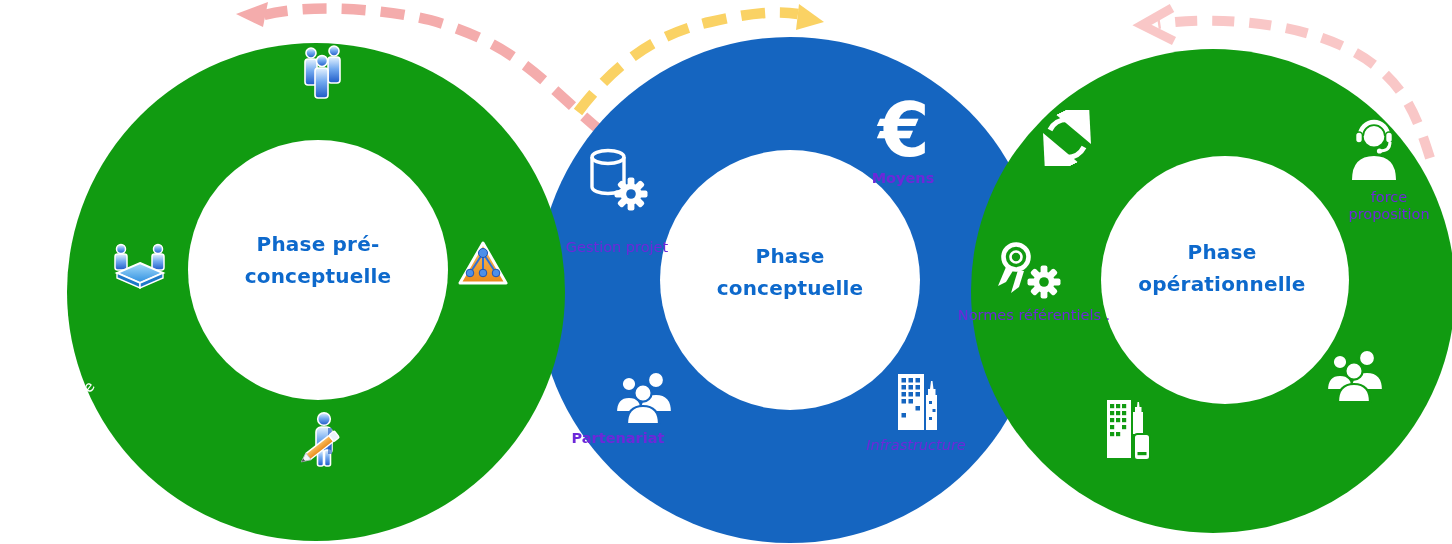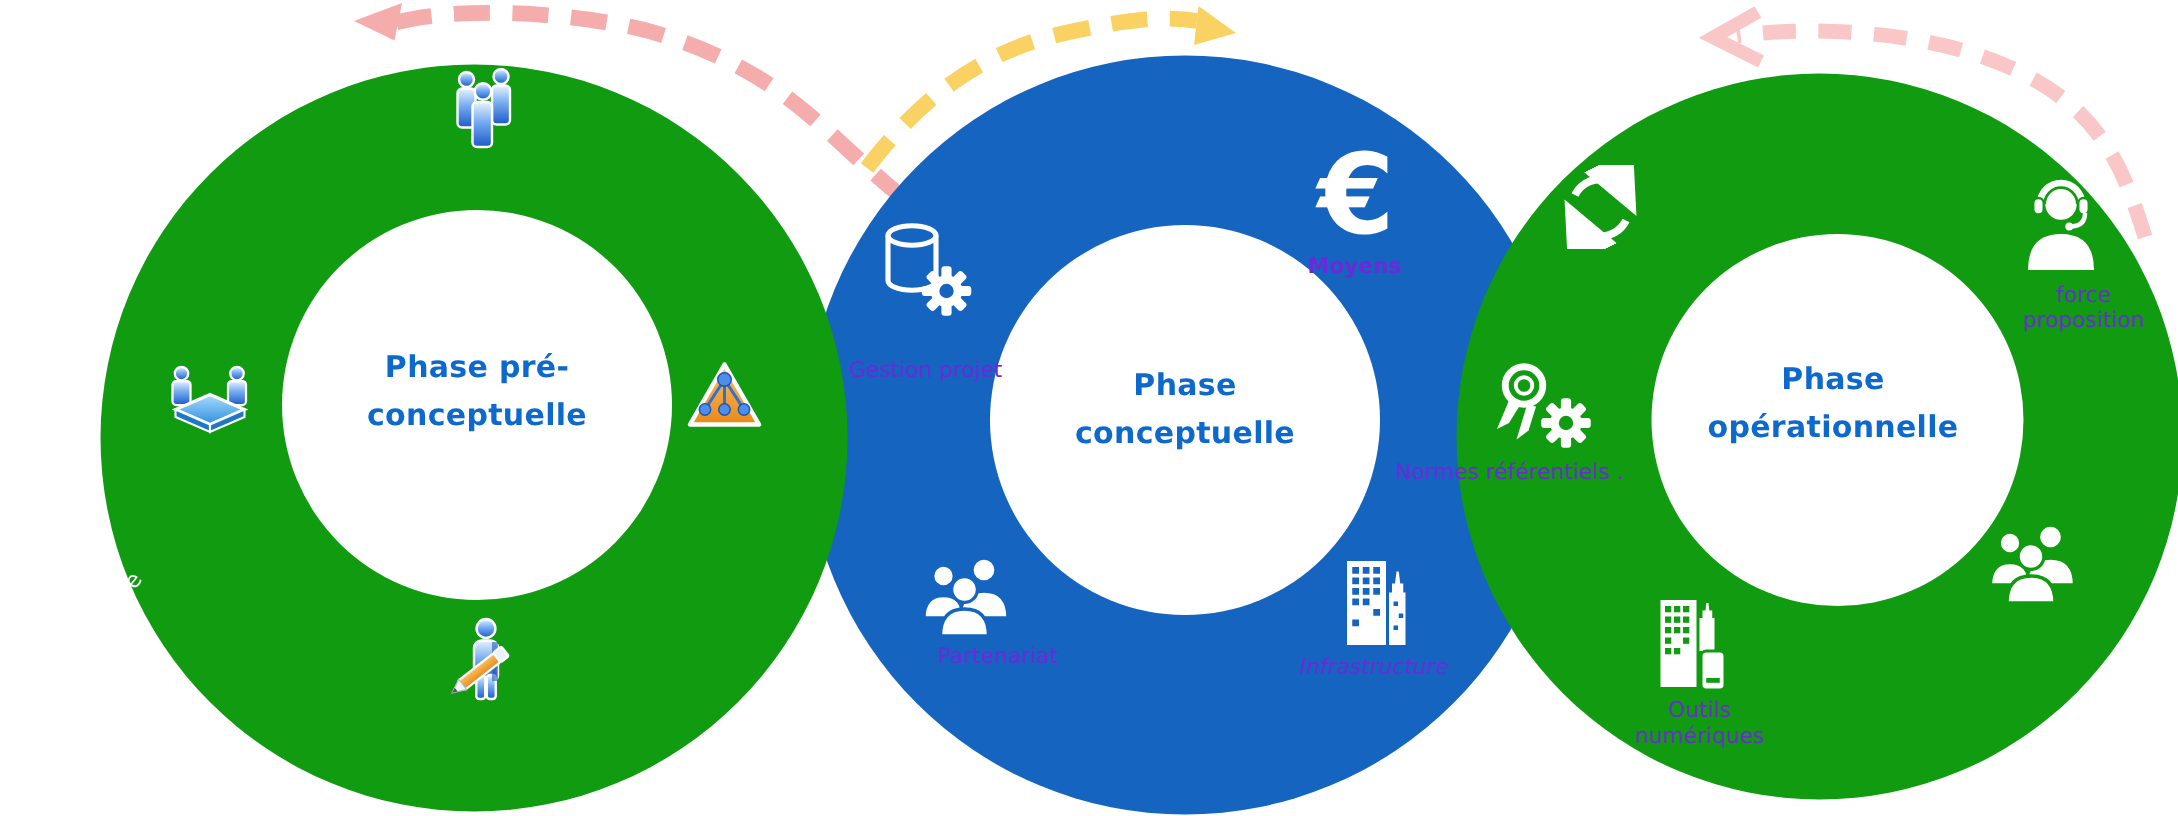--- a/index.html
+++ b/index.html
@@ -166,21 +166,21 @@
   <svg class="abs" style="left:615px;top:370px;color:#1565C0;" width="60" height="56" viewBox="0 0 60 56">
     <g fill="#FFF" stroke="currentColor" stroke-width="2.2">
       <circle cx="14" cy="14" r="7.2"></circle>
         <path d="M1 42 Q1 27 14 27 Q27 27 27 42 Z"></path>
       <circle cx="41" cy="10" r="8"></circle>
         <path d="M25 42 Q25 24 41 24 Q57 24 57 42 Z"></path>
       <circle cx="28" cy="23" r="8.6"></circle>
         <path d="M12 54 Q12 36 28 36 Q44 36 44 54 Z"></path>
     </g>
   </svg>
-  <div class="icon-label" style="left:595px;top:430px;width:140px;">Partenariat</div>
+  <div class="icon-label" style="left:548px;top:430px;width:140px;font-weight:bold;">Partenariat</div>
 
   <svg class="abs" style="left:895px;top:369px;color:#1565C0;" width="46" height="64" viewBox="0 0 46 64">
     <rect x="3" y="5" width="26" height="56" fill="#FFF"></rect>
     <g fill="currentColor">
       <rect x="6.5" y="9" width="4.5" height="4.5"></rect>
         <rect x="13.5" y="9" width="4.5" height="4.5"></rect>
         <rect x="20.5" y="9" width="4.5" height="4.5"></rect>
       <rect x="6.5" y="16" width="4.5" height="4.5"></rect>
         <rect x="13.5" y="16" width="4.5" height="4.5"></rect>
         <rect x="20.5" y="16" width="4.5" height="4.5"></rect>
@@ -219,21 +219,21 @@
   <div class="icon-label" style="left:1319px;top:189px;width:140px;">force
 proposition</div>
 
   <svg class="abs" style="left:994px;top:240px;color:#119B11;" width="70" height="66" viewBox="0 0 70 66">
     <circle cx="22" cy="17" r="12.5" fill="none" stroke="#FFF" stroke-width="4.6"></circle>
     <circle cx="22" cy="17" r="5.5" fill="none" stroke="#FFF" stroke-width="2.6"></circle>
     <polygon points="12,27 4,46 12,42 20,29" fill="#FFF"></polygon>
     <polygon points="24,30 17,53 25,47 30,31" fill="#FFF"></polygon>
     <use href="#gearg" transform="translate(50,42)"></use>
   </svg>
-  <div class="icon-label" style="left:916px;top:307px;width:180px;">Normes référentiels .</div>
+  <div class="icon-label" style="left:944px;top:307px;width:180px;">Normes référentiels .</div>
 
   <svg class="abs" style="left:1104px;top:396px;color:#119B11;" width="54" height="66" viewBox="0 0 54 66">
     <rect x="3" y="4" width="24" height="58" fill="#FFF"></rect>
     <g fill="currentColor">
       <rect x="6" y="8" width="4.2" height="4.2"></rect>
         <rect x="12" y="8" width="4.2" height="4.2"></rect>
         <rect x="18" y="8" width="4.2" height="4.2"></rect>
       <rect x="6" y="15" width="4.2" height="4.2"></rect>
         <rect x="12" y="15" width="4.2" height="4.2"></rect>
         <rect x="18" y="15" width="4.2" height="4.2"></rect>
@@ -242,22 +242,20 @@
         <rect x="18" y="22" width="4.2" height="4.2"></rect>
       <rect x="6" y="29" width="4.2" height="4.2"></rect>
         <rect x="18" y="29" width="4.2" height="4.2"></rect>
       <rect x="6" y="36" width="4.2" height="4.2"></rect>
         <rect x="12" y="36" width="4.2" height="4.2"></rect>
     </g>
     <polygon points="31,16 31,11 33,11 33.5,6 35,6 35.5,11 37.5,11 37.5,16 39,16 39,38 29,38 29,16" fill="#FFF"></polygon>
     <rect x="30" y="38" width="16" height="26" rx="3.5" fill="#FFF" stroke="currentColor" stroke-width="2"></rect>
     <rect x="33.5" y="56" width="9" height="3.2" fill="currentColor"></rect>
   </svg>
-  <div class="icon-label" style="left:1063px;top:466px;width:140px;">Outils
-numériques</div>
 
   <svg class="abs" style="left:1326px;top:348px;color:#119B11;" width="60" height="56" viewBox="0 0 60 56">
     <g fill="#FFF" stroke="currentColor" stroke-width="2.2">
       <circle cx="14" cy="14" r="7.2"></circle>
         <path d="M1 42 Q1 27 14 27 Q27 27 27 42 Z"></path>
       <circle cx="41" cy="10" r="8"></circle>
         <path d="M25 42 Q25 24 41 24 Q57 24 57 42 Z"></path>
       <circle cx="28" cy="23" r="8.6"></circle>
         <path d="M12 54 Q12 36 28 36 Q44 36 44 54 Z"></path>
     </g>

